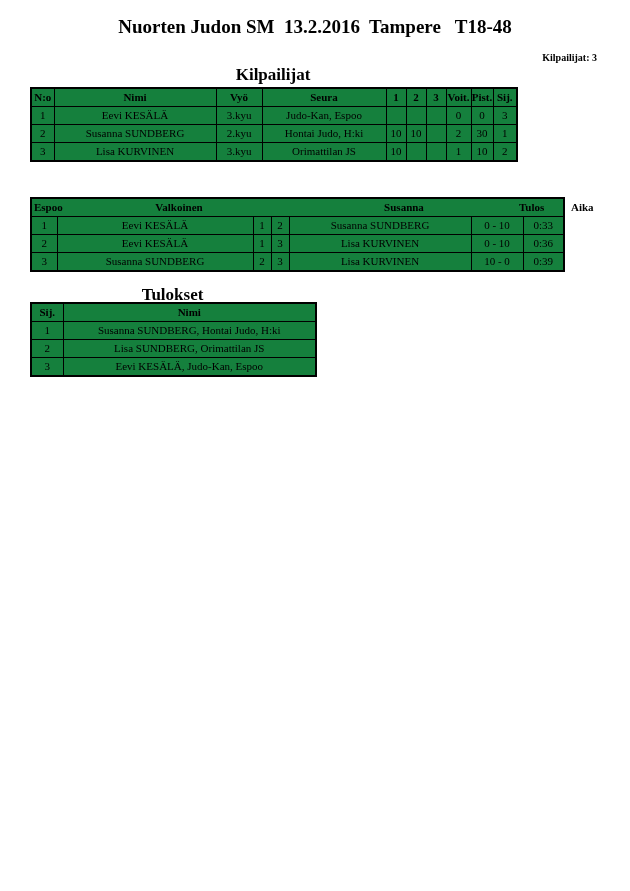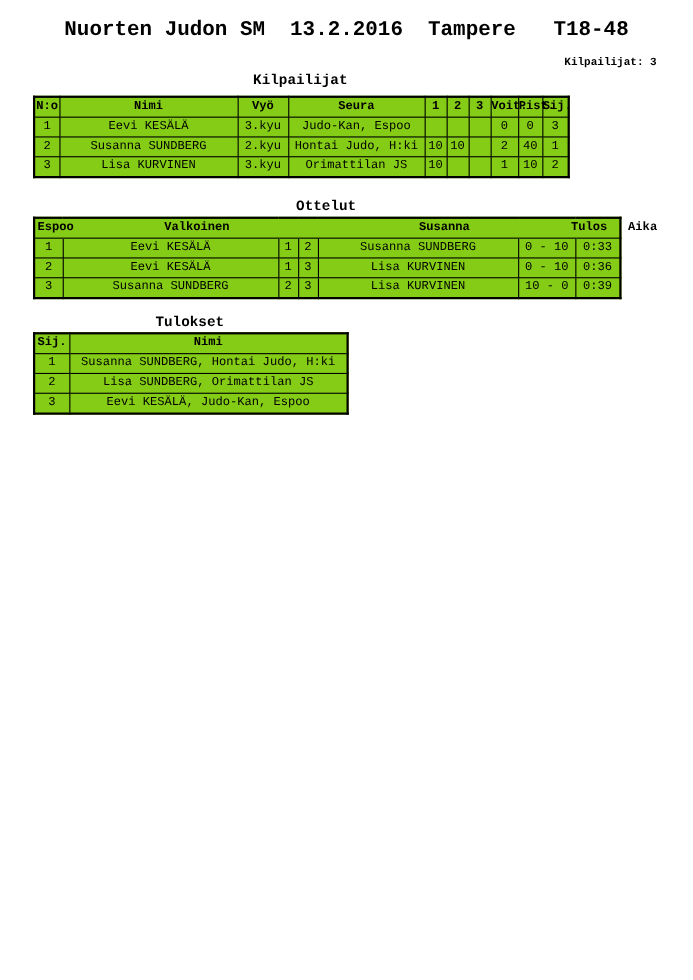--- a/index.html
+++ b/index.html
@@ -2,21 +2,21 @@
 <html><head>
 <meta charset="utf-8">
 <style>
   * { box-sizing: border-box; }
   html, body { margin: 0; padding: 0; background: #ffffff; }
   .page {
     position: relative;
     width: 630px;
     height: 784px;
     background: #ffffff;
-    font-family: Liberation Mono, monospace;
+    font-family: Liberation Serif, serif;
     color: #000;
     overflow: hidden;
   }
   .title {
     position: absolute;
     top: 16px; left: 0;
     width: 630px;
     text-align: center;
     font-size: 19px;
     font-weight: bold;
@@ -24,33 +24,33 @@
   }
   .comp-count {
     position: absolute;
     top: 52px; right: 33px;
     font-size: 10px;
     font-weight: bold;
   }
   .section-heading {
     position: absolute;
     text-align: center;
-    font-size: 13px;
+    font-size: 17px;
     font-weight: bold;
   }
   .h-kilpailijat { top: 65px; left: 30px; width: 486px; }
   .h-ottelut    { top: 180px; left: 30px; width: 533px; }
   .h-tulokset   { top: 285px; left: 30px; width: 285px; }
 
   table.tbl {
     position: absolute;
     border-collapse: collapse;
     table-layout: fixed;
     border: 2px solid #000;
-    background: #84cc16;
+    background: #15803d;
   }
   .t-kilpailijat { top: 87px;  left: 30px; width: 486px; }
   .t-ottelut     { top: 197px; left: 30px; width: 533px; }
   .t-tulokset    { top: 302px; left: 30px; width: 285px; }
 
   table.tbl th, table.tbl td {
     border: 1px solid #000;
     font-size: 11px;
     height: 17px;
     line-height: 17px;
@@ -120,39 +120,38 @@
       </tr>
       <tr>
         <td>2</td>
         <td class="txt">Susanna SUNDBERG</td>
         <td class="txt">2.kyu</td>
         <td class="txt">Hontai Judo, H:ki</td>
         <td class="num">10</td>
         <td class="num">10</td>
         <td class="num"></td>
         <td class="num">2</td>
-        <td class="num">40</td>
+        <td class="num">30</td>
         <td class="num">1</td>
       </tr>
       <tr>
         <td>3</td>
         <td class="txt">Lisa KURVINEN</td>
         <td class="txt">3.kyu</td>
         <td class="txt">Orimattilan JS</td>
         <td class="num">10</td>
         <td class="num"></td>
         <td class="num"></td>
         <td class="num">1</td>
         <td class="num">10</td>
         <td class="num">2</td>
       </tr>
     </tbody>
   </table>
 
-  <div class="section-heading h-ottelut">Ottelut</div>
   <table class="tbl t-ottelut">
     <colgroup>
       <col style="width:26px">
         <col style="width:196px">
         <col style="width:18px">
         <col style="width:18px">
       <col style="width:182px">
         <col style="width:52px">
         <col style="width:41px">
     </colgroup>

